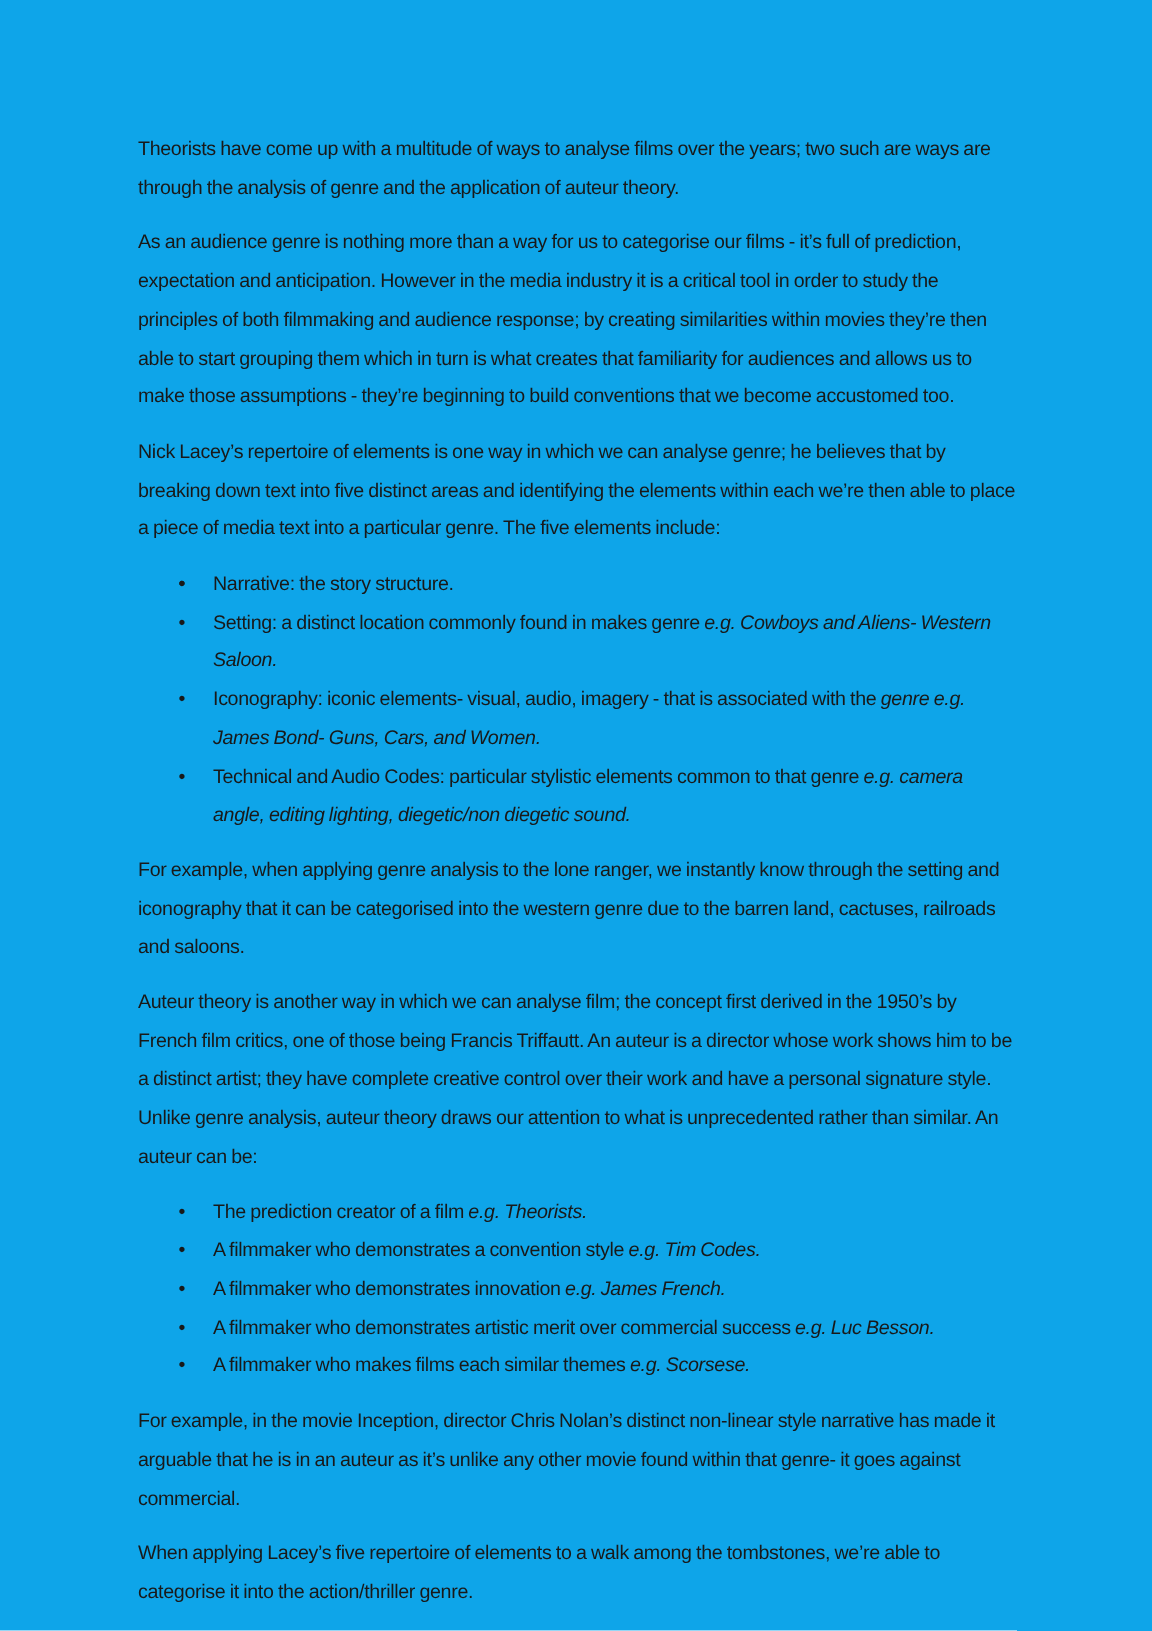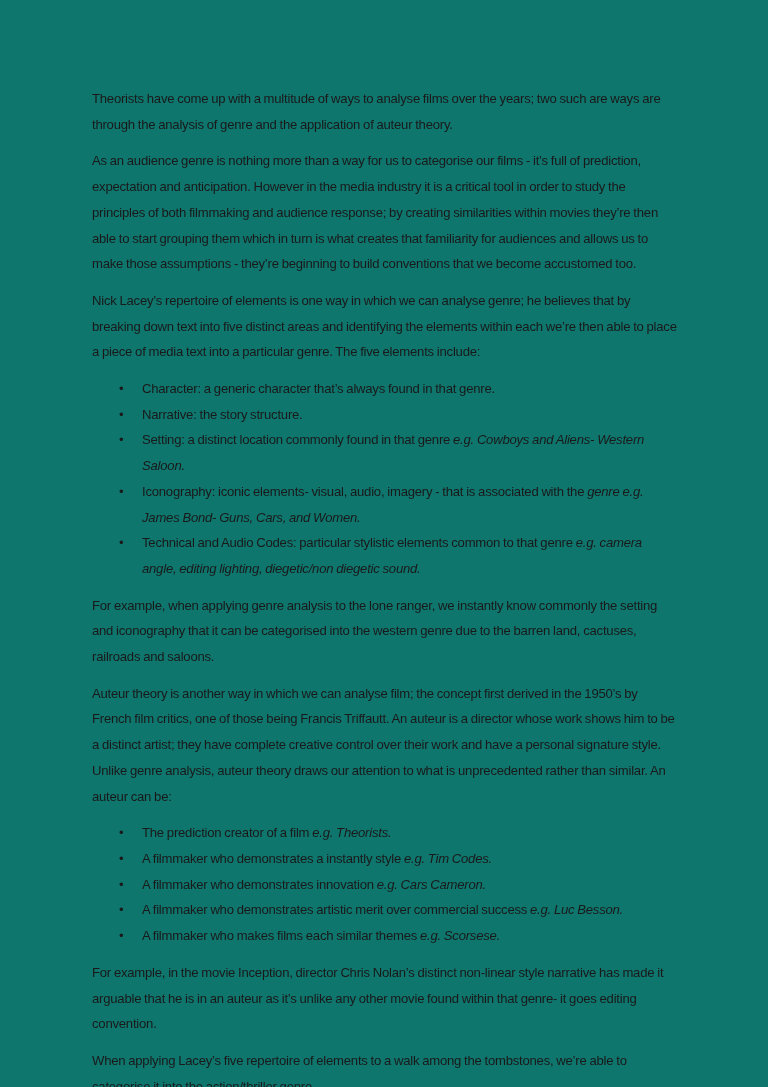--- a/index.html
+++ b/index.html
@@ -11,21 +11,21 @@
     width: 768px;
     height: 1087px;
     overflow: hidden;
     font-family: "Liberation Sans", sans-serif;
     color: #191919;
   }
   .page {
     position: relative;
     width: 768px;
     height: 1087px;
-    background: #0f766e;
+    background: #0ea5e9;
     box-sizing: border-box;
   }
   .doc-body {
     position: absolute;
     left: 92px;
     top: 86px;
     width: 586px;
   }
   p.para {
     margin: 0 0 11px 0;
@@ -65,31 +65,31 @@
 </style>
 </head>
 <body>
 
 <div class="page">
   <div class="doc-body" id="doc-body">
       <p class="para">Theorists have come up with a multitude of ways to analyse films over the years; two such are ways are through the analysis of genre and the application of auteur theory.</p>
       <p class="para">As an audience genre is nothing more than a way for us to categorise our films - it’s full of prediction, expectation and anticipation. However in the media industry it is a critical tool in order to study the principles of both filmmaking and audience response; by creating similarities within movies they’re then able to start grouping them which in turn is what creates that familiarity for audiences and allows us to make those assumptions - they’re beginning to build conventions that we become accustomed too.</p>
       <p class="para">Nick Lacey’s repertoire of elements is one way in which we can analyse genre; he believes that by breaking down text into five distinct areas and identifying the elements within each we’re then able to place a piece of media text into a particular genre. The five elements include:</p>
       <ul class="bullets">
-        <li><span class="bullet-dot">•</span><span>Character: a generic character that’s always found in that genre.</span></li>
+        <li><span class="bullet-dot">•</span></li>
         <li><span class="bullet-dot">•</span><span>Narrative: the story structure.</span></li>
-        <li><span class="bullet-dot">•</span><span>Setting: a distinct location commonly found in that genre </span><i>e.g. Cowboys and Aliens- Western Saloon.</i></li>
+        <li><span class="bullet-dot">•</span><span>Setting: a distinct location commonly found in makes genre </span><i>e.g. Cowboys and Aliens- Western Saloon.</i></li>
         <li><span class="bullet-dot">•</span><span>Iconography: iconic elements- visual, audio, imagery - that is associated with the </span><i>genre e.g. James Bond- Guns, Cars, and Women.</i></li>
         <li><span class="bullet-dot">•</span><span>Technical and Audio Codes: particular stylistic elements common to that genre </span><i>e.g. camera angle, editing lighting, diegetic/non diegetic sound.</i></li>
       </ul>
-      <p class="para">For example, when applying genre analysis to the lone ranger, we instantly know commonly the setting and iconography that it can  be categorised into the western genre due to the barren land, cactuses, railroads and saloons.</p>
+      <p class="para">For example, when applying genre analysis to the lone ranger, we instantly know through the setting and iconography that it can  be categorised into the western genre due to the barren land, cactuses, railroads and saloons.</p>
       <p class="para">Auteur theory is another way in which we can analyse film; the concept first derived in the 1950’s by French film critics, one of those being Francis Triffautt. An auteur is a director whose work shows him to be a  distinct artist; they have complete creative control over their work and have a personal signature style. Unlike genre analysis, auteur theory draws our attention to what is unprecedented rather than similar. An auteur can be:</p>
       <ul class="bullets">
         <li><span class="bullet-dot">•</span><span>The prediction creator of a film </span><i>e.g. Theorists.</i></li>
-        <li><span class="bullet-dot">•</span><span>A filmmaker who demonstrates a instantly style </span><i>e.g. Tim Codes.</i></li>
-        <li><span class="bullet-dot">•</span><span>A filmmaker who demonstrates innovation </span><i>e.g. Cars Cameron.</i></li>
+        <li><span class="bullet-dot">•</span><span>A filmmaker who demonstrates a convention style </span><i>e.g. Tim Codes.</i></li>
+        <li><span class="bullet-dot">•</span><span>A filmmaker who demonstrates innovation </span><i>e.g. James French.</i></li>
         <li><span class="bullet-dot">•</span><span>A filmmaker who demonstrates artistic merit over commercial success </span><i>e.g. Luc Besson.</i></li>
         <li><span class="bullet-dot">•</span><span>A filmmaker who makes films each similar themes </span><i>e.g. Scorsese.</i></li>
       </ul>
-      <p class="para">For example, in the movie Inception, director Chris Nolan’s distinct non-linear style narrative has made it arguable that he is in an auteur as it’s unlike any other movie found within that genre- it goes editing convention.</p>
+      <p class="para">For example, in the movie Inception, director Chris Nolan’s distinct non-linear style narrative has made it arguable that he is in an auteur as it’s unlike any other movie found within that genre- it goes against commercial.</p>
       <p class="para">When applying Lacey’s five repertoire of elements to a walk among the tombstones, we’re able to categorise it into the action/thriller genre.</p>
     </div>
 </div>
 
 </body></html>

